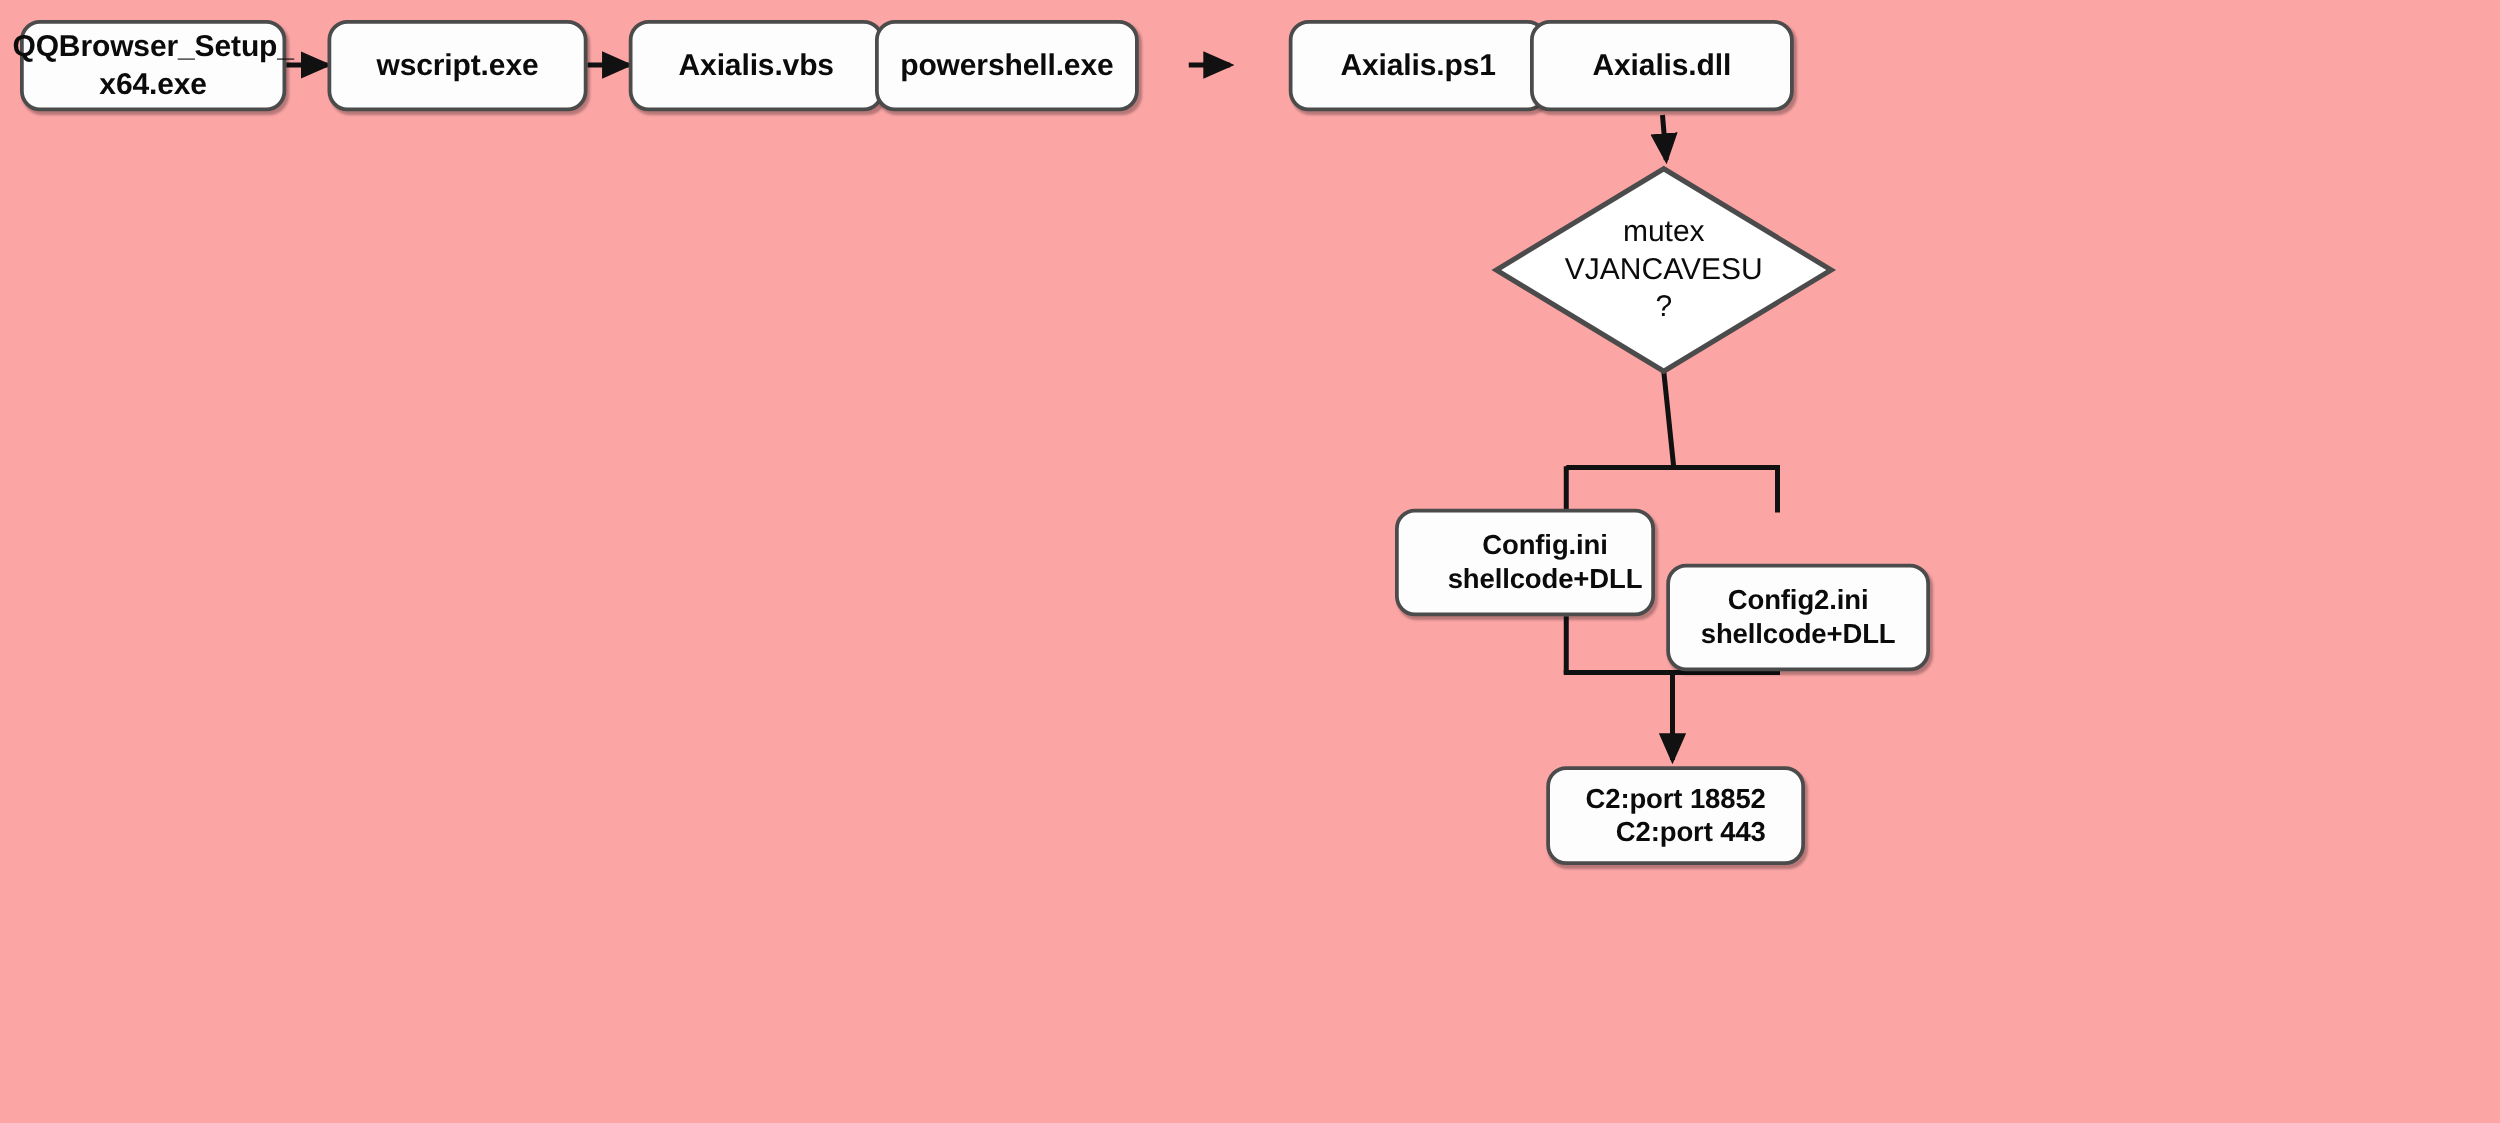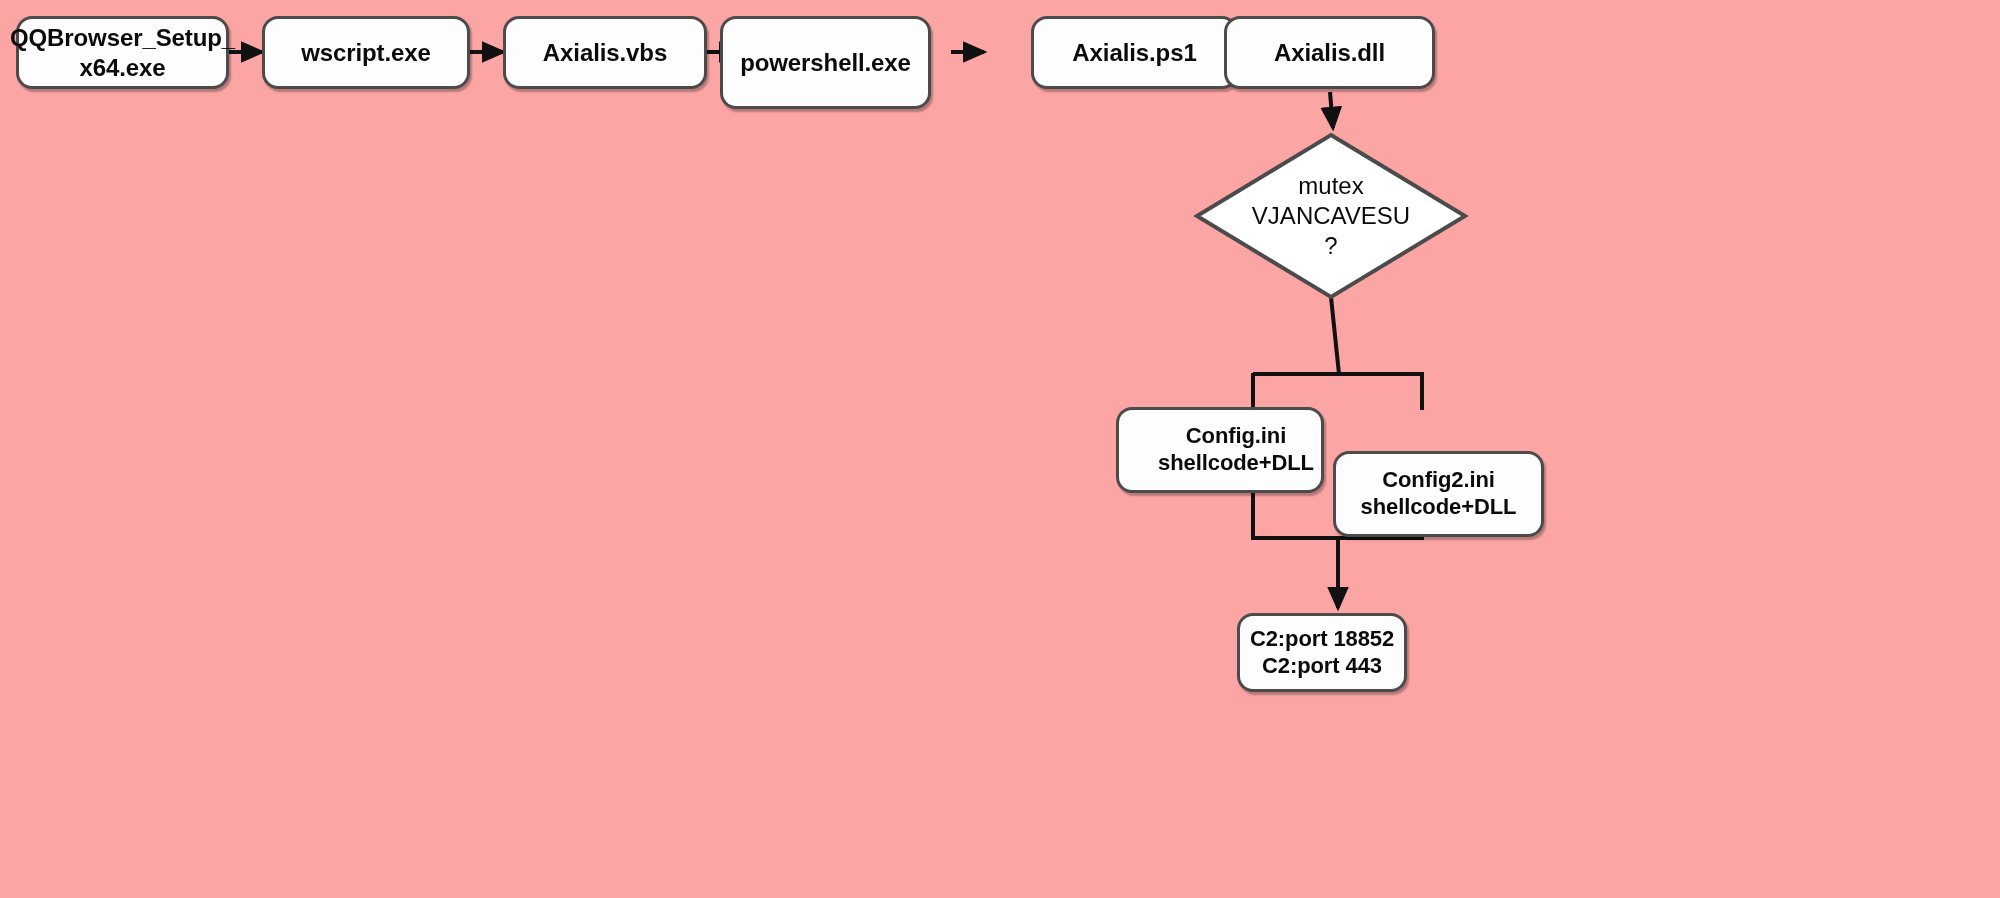--- a/index.html
+++ b/index.html
@@ -108,21 +108,21 @@
   </div>
 
   <div class="node" style="left:262px; top:16px; width:208px; height:73px;">
     <span class="lbl">wscript.exe</span>
   </div>
 
   <div class="node" style="left:503px; top:16px; width:204px; height:73px;">
     <span class="lbl">Axialis.vbs</span>
   </div>
 
-  <div class="node" style="left:720px; top:16px; width:211px; height:93px;">
+  <div class="node" style="left:700px; top:16px; width:211px; height:73px;">
     <span class="lbl">powershell.exe</span>
   </div>
 
   <div class="node" style="left:1031px; top:16px; width:207px; height:73px;">
     <span class="lbl">Axialis.ps1</span>
   </div>
 
   <div class="node" style="left:1224px; top:16px; width:211px; height:73px;">
     <span class="lbl">Axialis.dll</span>
   </div>
@@ -136,18 +136,18 @@
   <div class="node small-text" style="left:1116px; top:407px; width:208px; height:86px;padding-left:32px;">
     <span class="lbl">Config.ini
 shellcode+DLL</span>
   </div>
 
   <div class="node small-text" style="left:1333px; top:407px; width:211px; height:86px;margin-top:44px;">
     <span class="lbl">Config2.ini
 shellcode+DLL</span>
   </div>
 
-  <div class="node small-text" style="left:1237px; top:613px; width:170px; height:79px;">
+  <div class="node small-text" style="left:1237px; top:613px; width:207px; height:79px;text-align:right;">
     <span class="lbl">C2:port 18852
 C2:port 443</span>
   </div>
 
 </div>
 
 </body></html>

